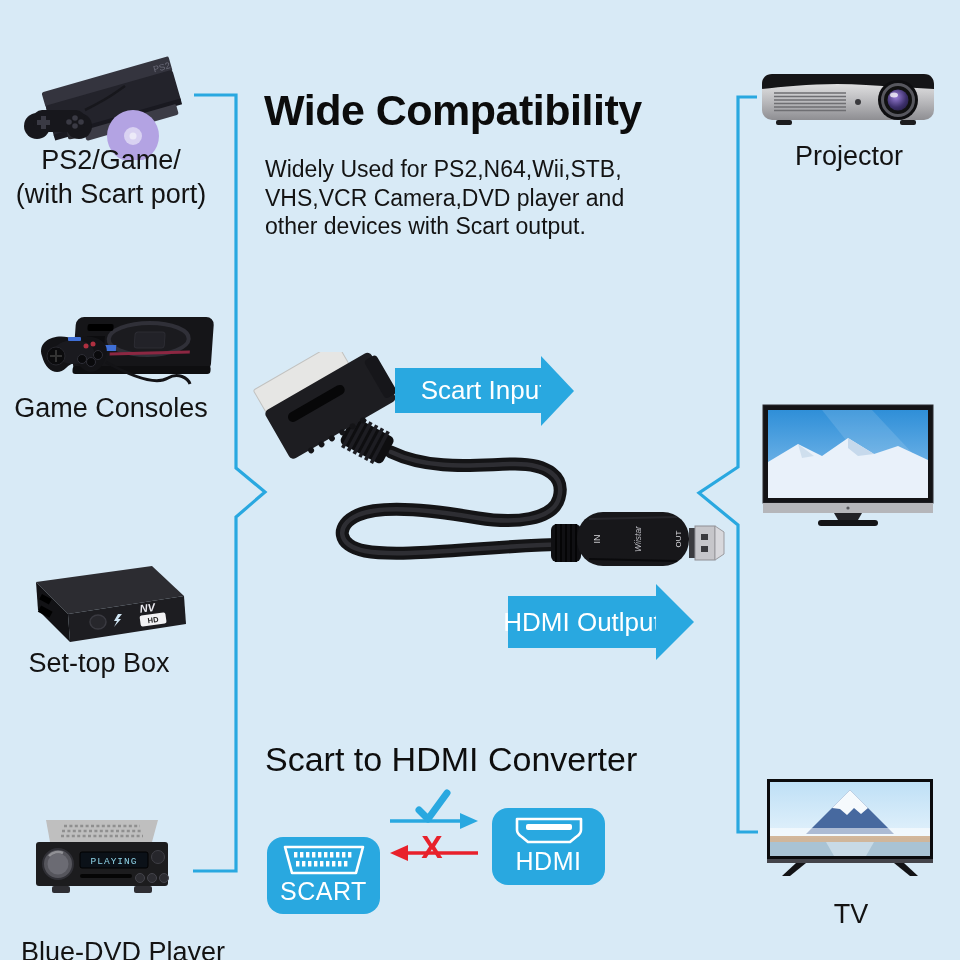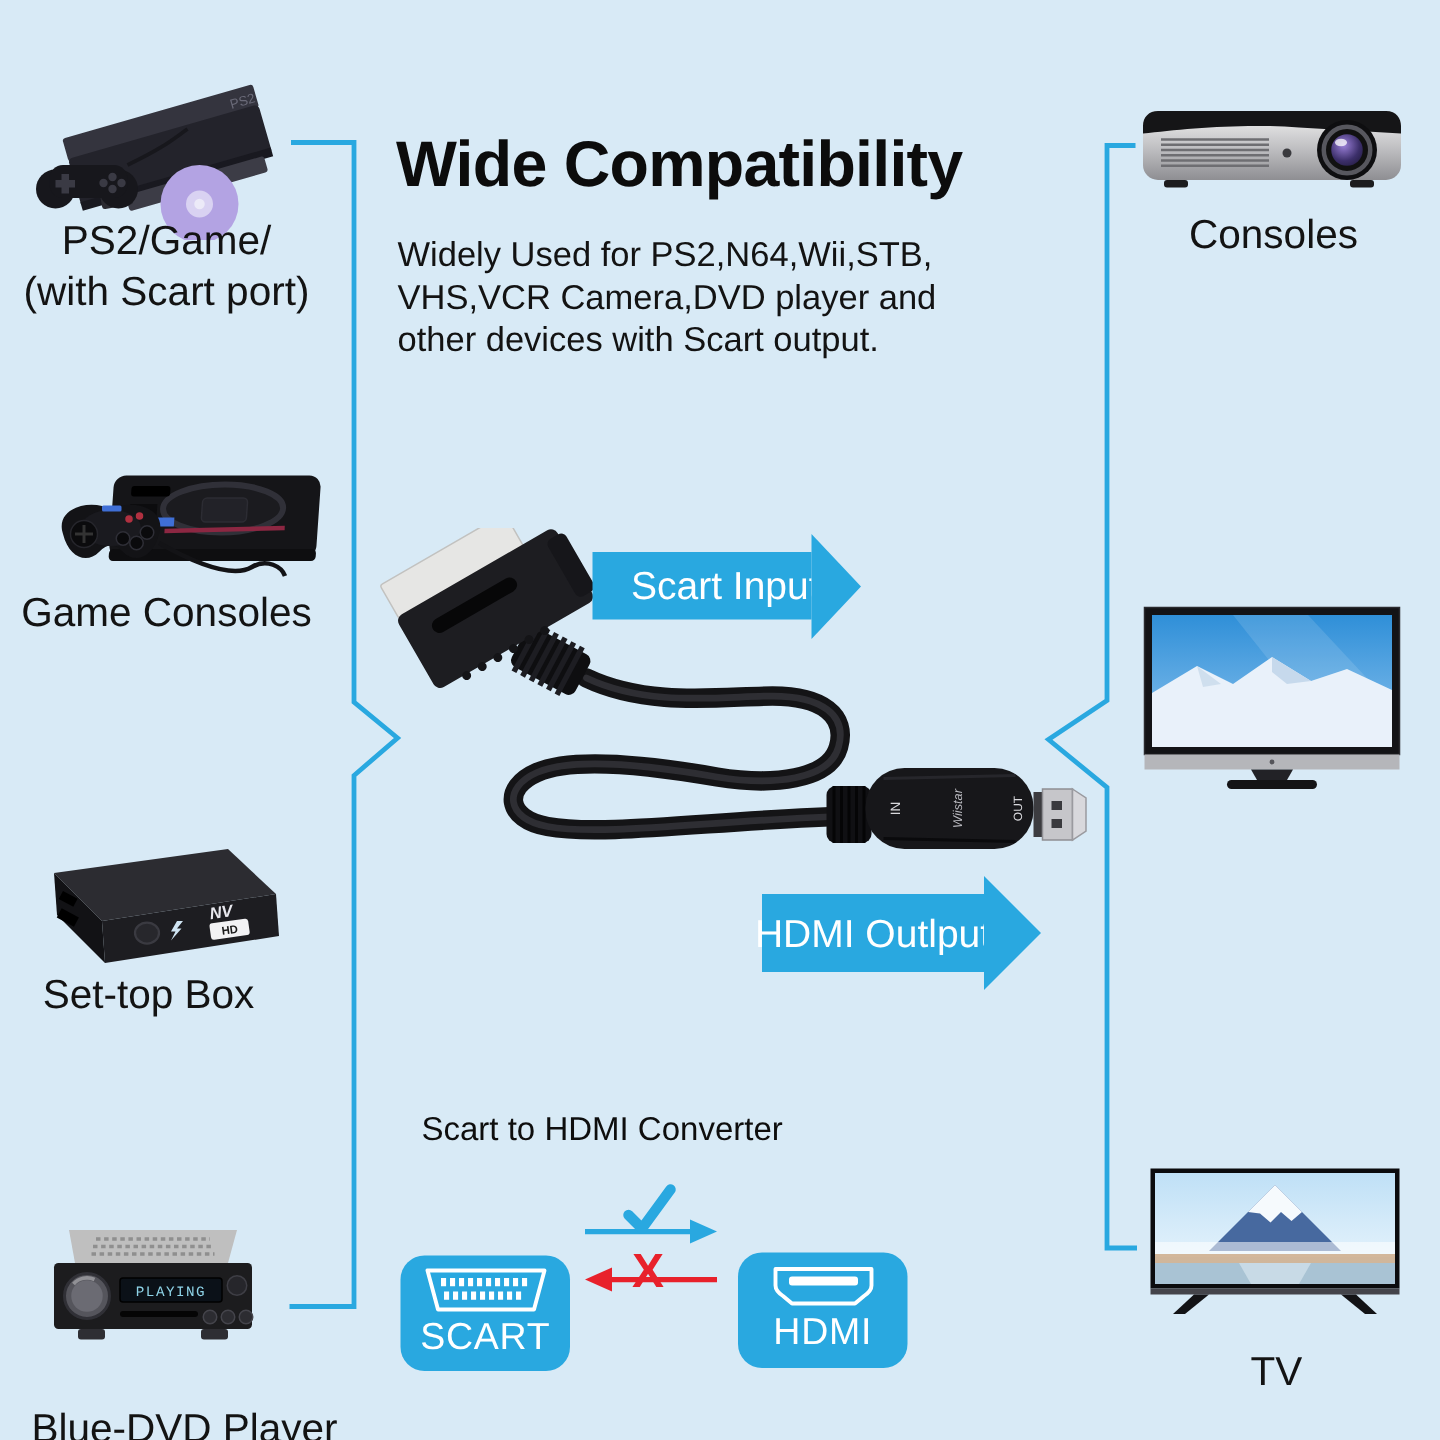--- a/index.html
+++ b/index.html
@@ -39,28 +39,28 @@
     position:absolute;top:50%;transform:translateY(-50%);
     width:0;height:0;
     border-top:35px solid transparent;border-bottom:35px solid transparent;
     border-left:33px solid var(--accent);
   }
   #scart-arrow{left:395px;top:368px;width:146px;height:45px;padding-left:31px;}
   #scart-arrow .head{left:146px;}
   #hdmi-arrow{left:508px;top:596px;width:148px;height:52px;}
   #hdmi-arrow .head{left:148px;border-top-width:38px;border-bottom-width:38px;border-left-width:38px;}
   
-  .conv-title{left:265px;top:740px;font-size:22px;color:#0e0e0e;margin-left:16px;}
+  .conv-title{left:265px;top:740px;font-size:34px;color:#0e0e0e;}
   .port-box{
     position:absolute;width:113px;height:77px;border-radius:16px;
     background:var(--accent);color:#fff;
     display:flex;flex-direction:column;align-items:center;justify-content:center;
   }
   #scart-box{left:267px;top:837px;}
-  #hdmi-box{left:492px;top:835px;}
+  #hdmi-box{left:492px;top:808px;}
   .port-box .port-name{font-size:25px;margin-top:2px;letter-spacing:.5px;}
 </style>
 </head>
 <body>
 
 <div id="canvas">
 
   <svg class="abs" style="left:0;top:0" width="960" height="960">
     <polyline points="194,95 236,95 236,468 265,492 236,517 236,871 193,871" fill="none" style="stroke:var(--accent)" stroke-width="3.2"></polyline>
     <polyline points="757,97 738,97 738,467 699,493 738,525 738,832 758,832" fill="none" style="stroke:var(--accent)" stroke-width="3.2"></polyline>
@@ -306,21 +306,21 @@
     <circle cx="100" cy="44" r="3" fill="#3a3a3e"></circle>
     <g>
       <circle cx="140" cy="42" r="20" fill="#0e0e10"></circle>
       <circle cx="140" cy="42" r="15.5" fill="#111" stroke="#57575e" stroke-width="3"></circle>
       <circle cx="140" cy="42" r="10.5" fill="url(#lg)"></circle>
       <ellipse cx="136" cy="37" rx="4" ry="2.5" fill="#fff" opacity=".75"></ellipse>
     </g>
     <rect x="18" y="62" width="16" height="5" rx="2" fill="#1c1c1e"></rect>
     <rect x="142" y="62" width="16" height="5" rx="2" fill="#1c1c1e"></rect>
   </svg>
-  <div class="abs device-label lbl-proj">Consoles</div>
+  <div class="abs device-label lbl-proj">Projector</div>
 
   <svg class="abs" style="left:762px;top:404px" width="172" height="124" viewBox="0 0 172 124">
     <defs>
       <linearGradient id="skyg" x1="0" y1="0" x2="0" y2="1">
         <stop offset="0" stop-color="#2f8fd8"></stop>
           <stop offset="1" stop-color="#8ec4ee"></stop>
       </linearGradient>
     </defs>
     <rect x="1" y="1" width="170" height="98" fill="#131316" stroke="#2a2a2e"></rect>
     <rect x="6" y="6" width="160" height="88" fill="url(#skyg)"></rect>

